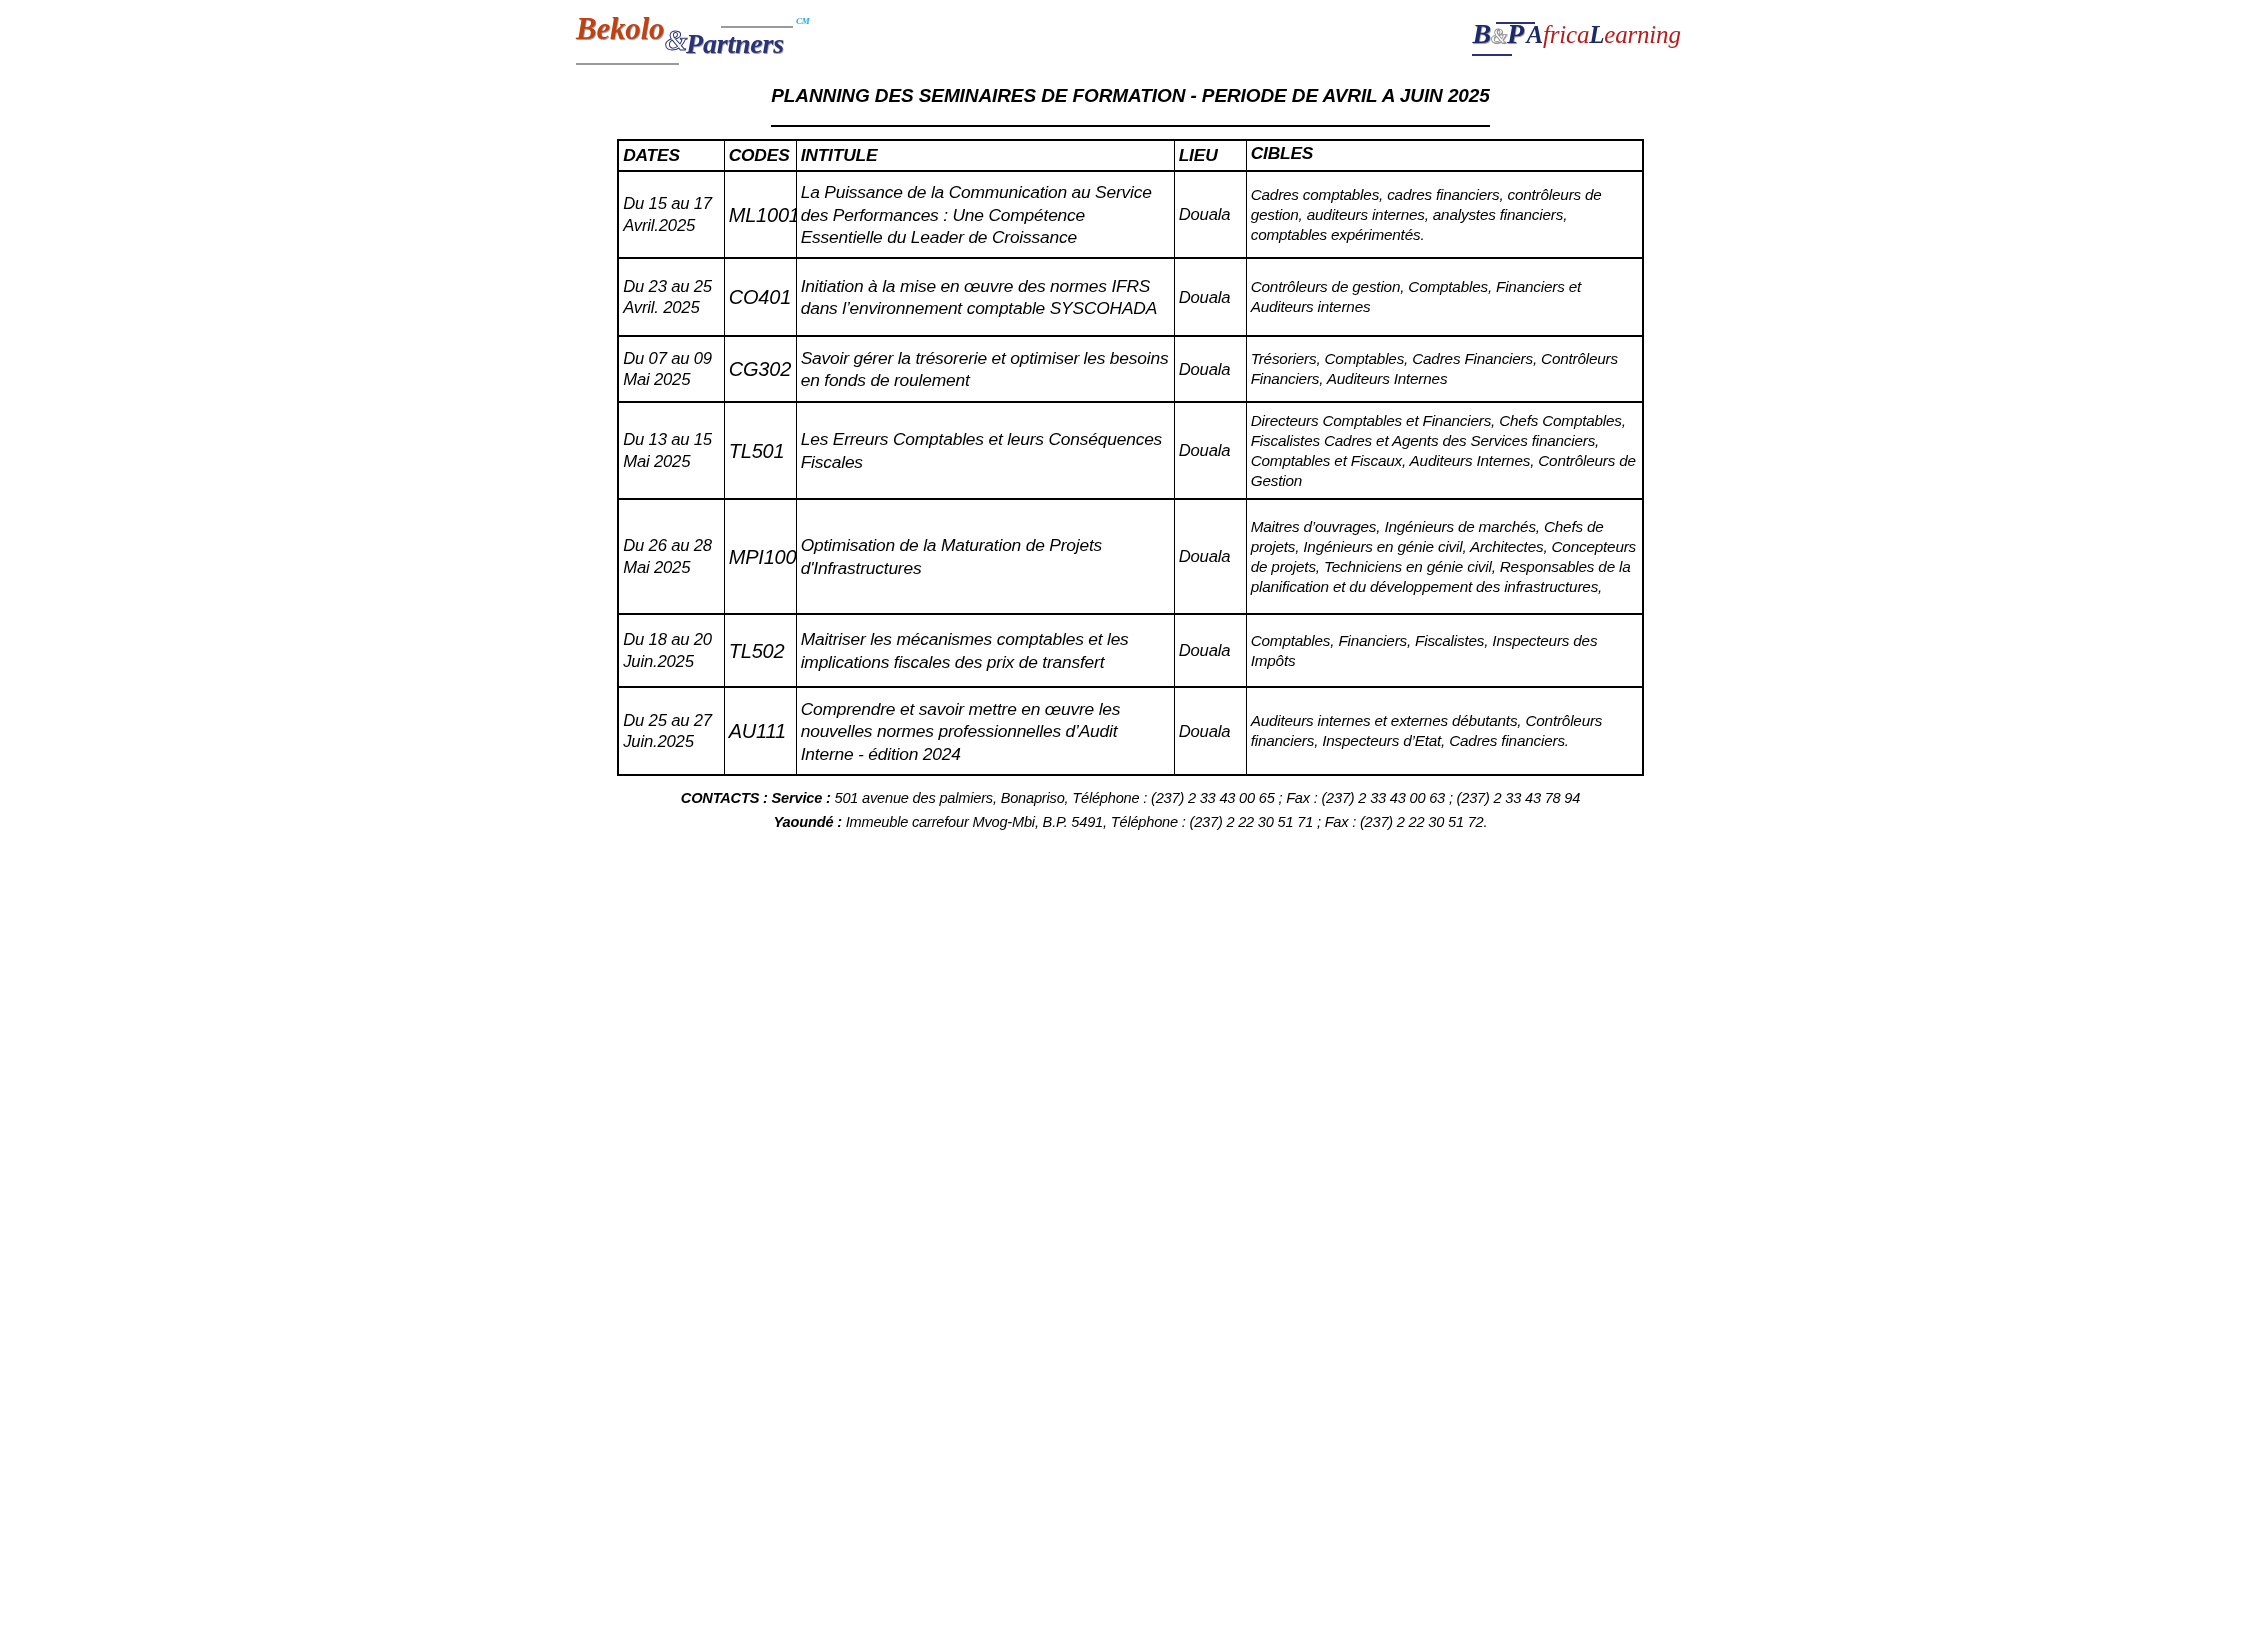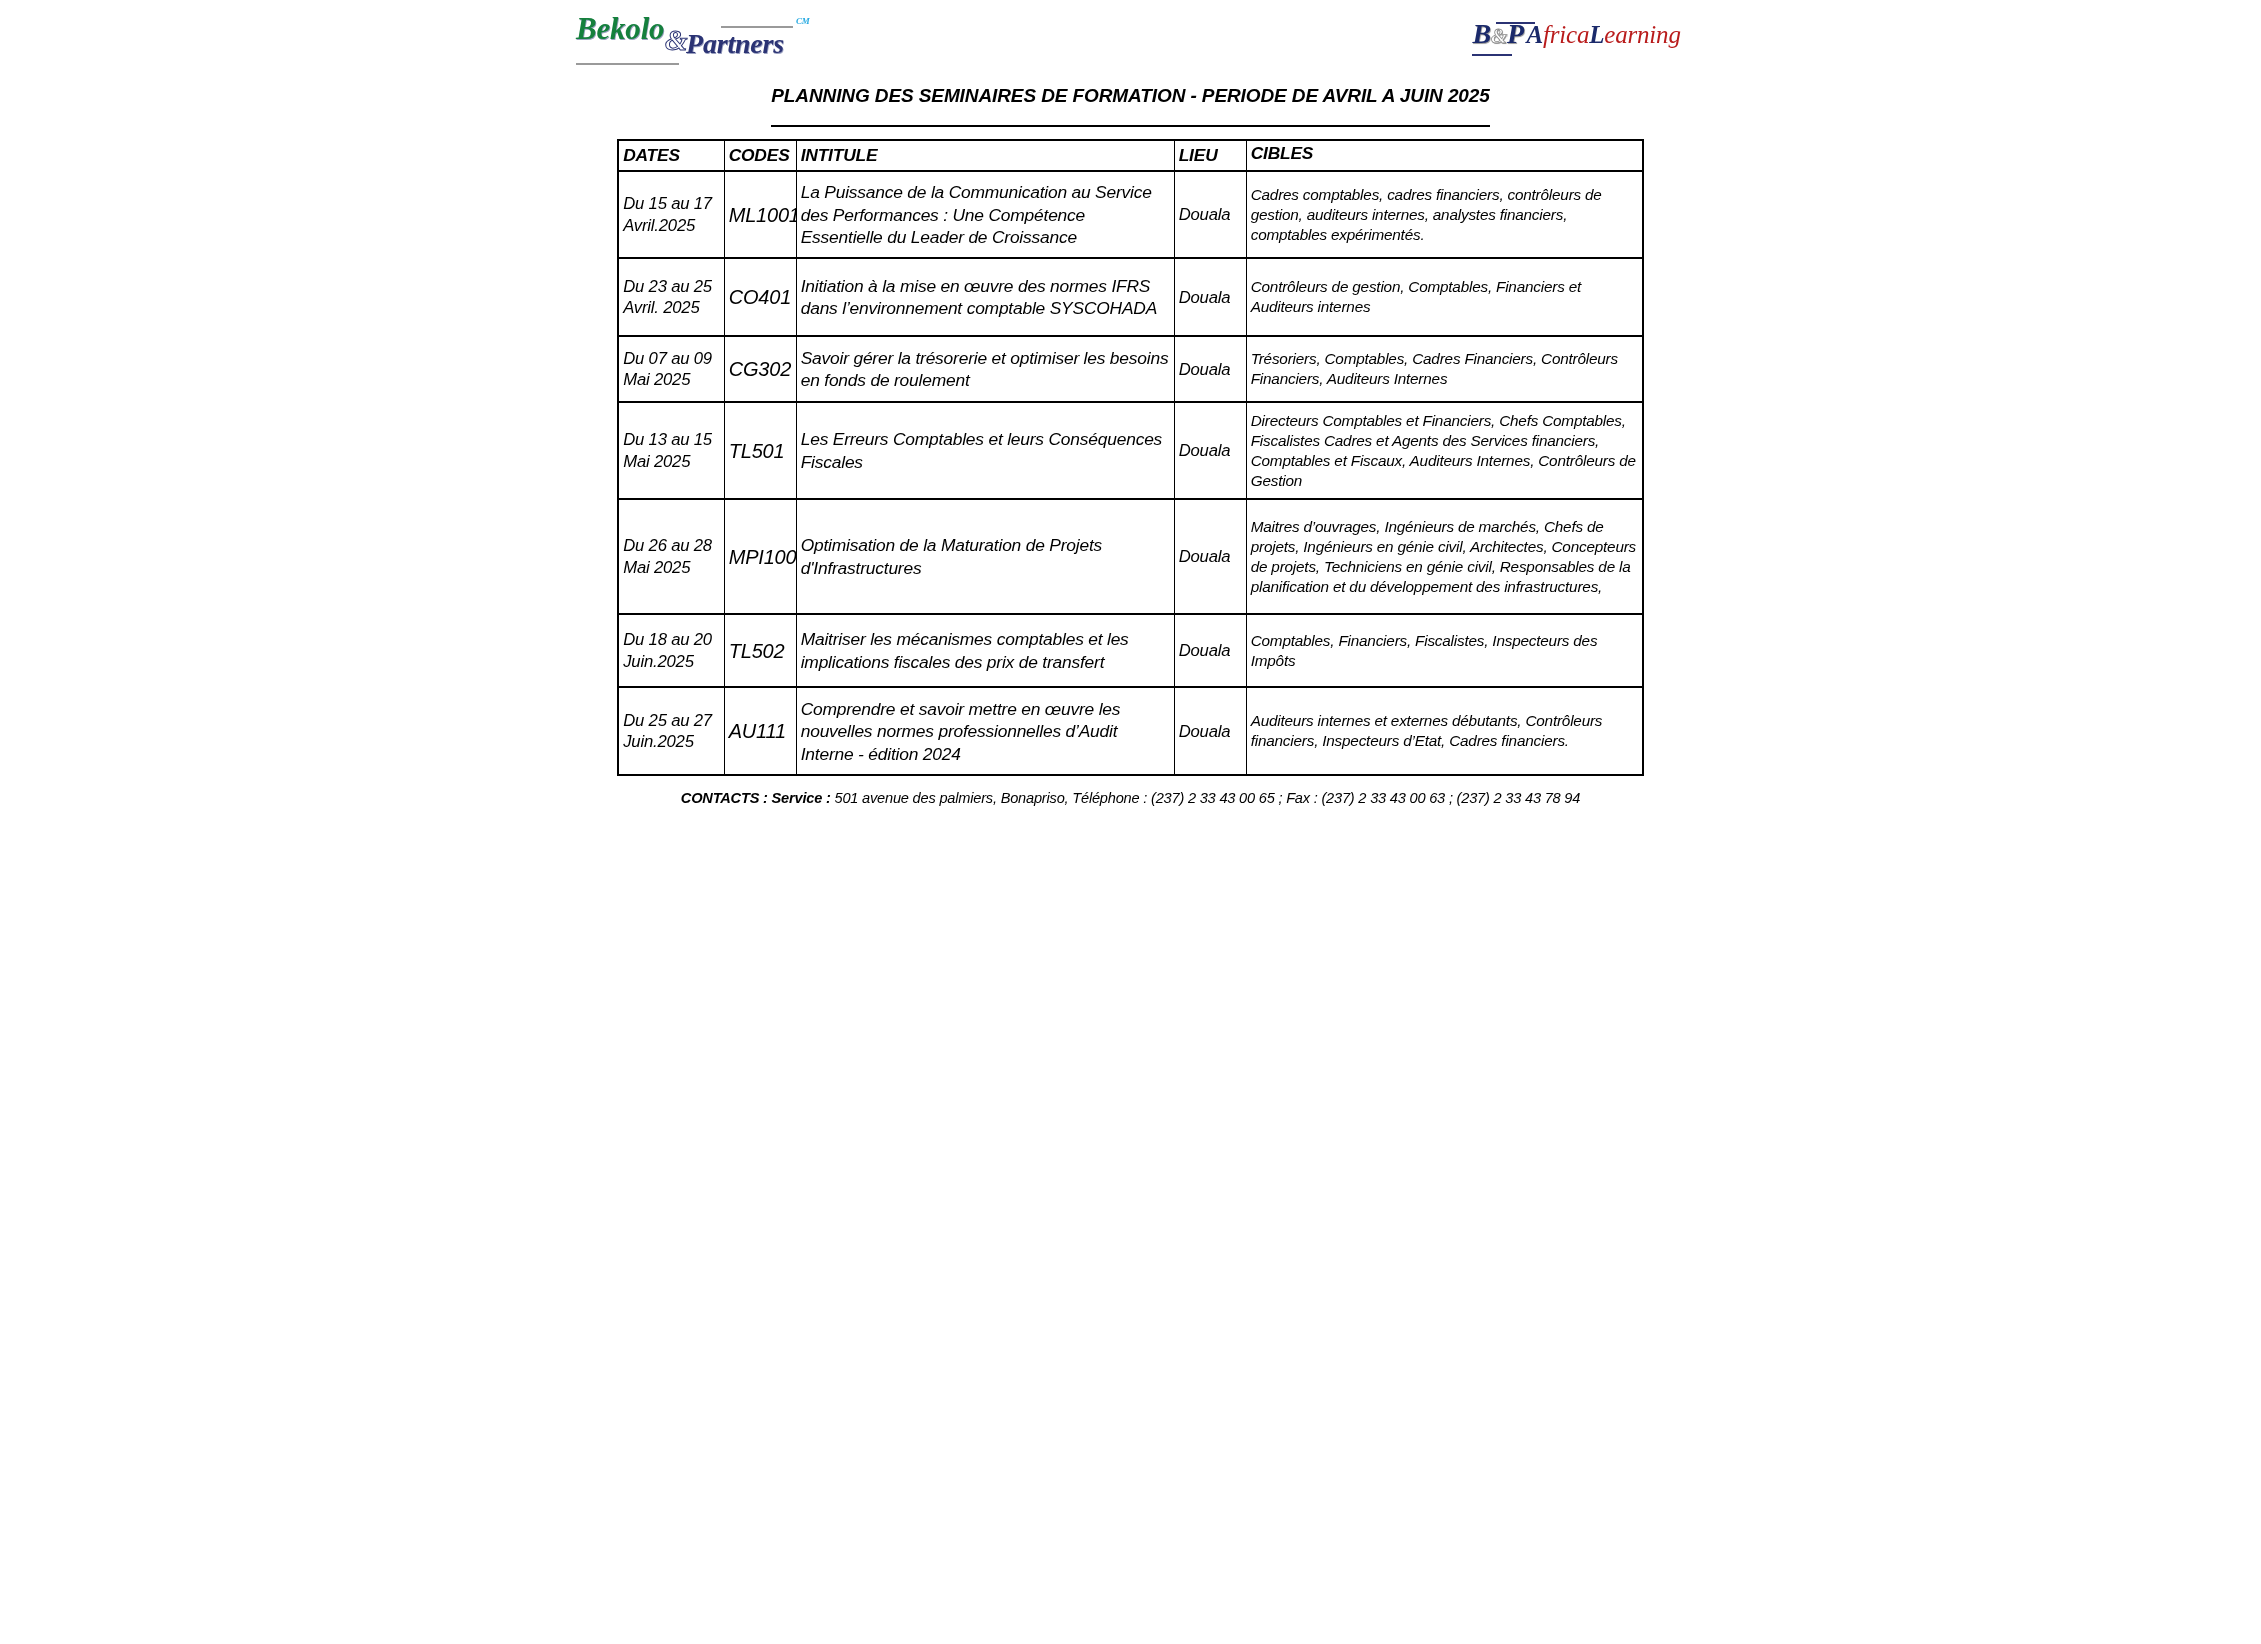--- a/index.html
+++ b/index.html
@@ -6,21 +6,21 @@
   body{
     width:1131px;margin:0 auto;
     font-family:"Liberation Sans", sans-serif;
     font-style:italic;
     color:#000;
     letter-spacing:-0.2px;
   }
   
   .topbar{display:flex;justify-content:space-between;align-items:flex-start;padding:9.7px 15.3px 0 11px;height:60px;}
   .logo-left{position:relative;width:250px;height:58px;font-family:"Liberation Serif", serif;}
-  .logo-left .bekolo{position:absolute;left:0;top:1.4px;font-size:31px;font-weight:bold;font-style:italic;color:#15803d;text-shadow:0.7px 0.7px 0 #9aa0c0;}
+  .logo-left .bekolo{position:absolute;left:0;top:1.4px;font-size:31px;font-weight:bold;font-style:italic;color:#c2410c;text-shadow:0.7px 0.7px 0 #9aa0c0;}
   .logo-left .lline1{position:absolute;left:145px;top:16.7px;width:72px;height:2.1px;background:#9a9a9a;}
   .logo-left .cm{position:absolute;left:220px;top:6.3px;font-size:9px;font-weight:bold;font-style:italic;color:#29abe2;}
   .logo-left .amp{position:absolute;left:89px;top:14px;font-size:29px;font-weight:bold;font-style:italic;color:#fff;-webkit-text-stroke:1px #2b3374;}
   .logo-left .partners{position:absolute;left:110px;top:18px;font-size:28px;font-weight:bold;font-style:italic;color:#2b3374;text-shadow:0.7px 0.7px 0 #9aa0c0;}
   .logo-left .lline2{position:absolute;left:0;top:53px;width:103px;height:2.1px;background:#9a9a9a;}
   .logo-right{position:relative;height:49px;margin-top:8.3px;font-family:"Liberation Serif", serif;white-space:nowrap;}
   .logo-right .bp{font-size:28px;font-weight:bold;font-style:italic;color:#1b2a6b;text-shadow:0.7px 0.7px 0.7px #999;}
   .logo-right .bp .amp2{font-size:21px;color:#fff;-webkit-text-stroke:0.8px #8a8a8a;}
   .logo-right .rline-top{position:absolute;left:23.6px;top:4.2px;width:39px;height:2.1px;background:#2b3374;}
   .logo-right .rline-bot{position:absolute;left:0px;top:36px;width:40px;height:2.1px;background:#2b3374;}
@@ -154,14 +154,17 @@
         <td class="col-lieu">Douala</td>
         <td class="col-cibles">Auditeurs internes et externes débutants, Contrôleurs financiers, Inspecteurs d’Etat, Cadres financiers.</td>
       </tr>
     </tbody>
 </table>
 
 <div class="footer">
   <div>
     <span class="b">CONTACTS : </span><span class="b">Service : </span><span>501 avenue des palmiers, Bonapriso, Téléphone : (237) 2 33 43 00 65 ; Fax : (237) 2 33 43 00 63 ; (237) 2 33 43 78 94</span>
   </div>
+  <div>
+    <span class="b">Yaoundé : </span><span>Immeuble carrefour Mvog-Mbi, B.P. 5491, Téléphone : (237) 2 22 30 51 71 ; Fax : (237) 2 22 30 51 72.</span>
+  </div>
 </div>
 
 
 </body></html>

